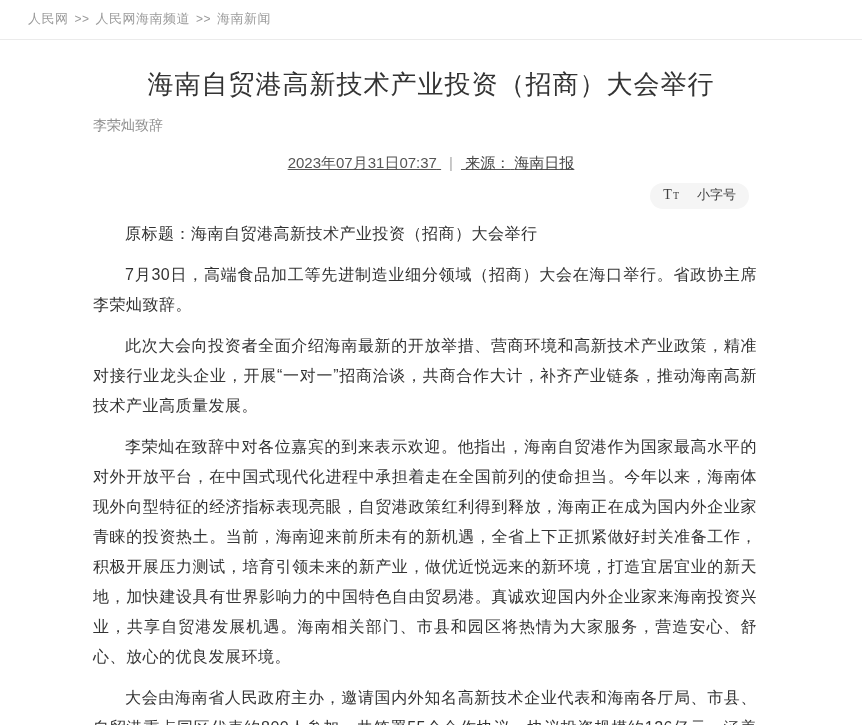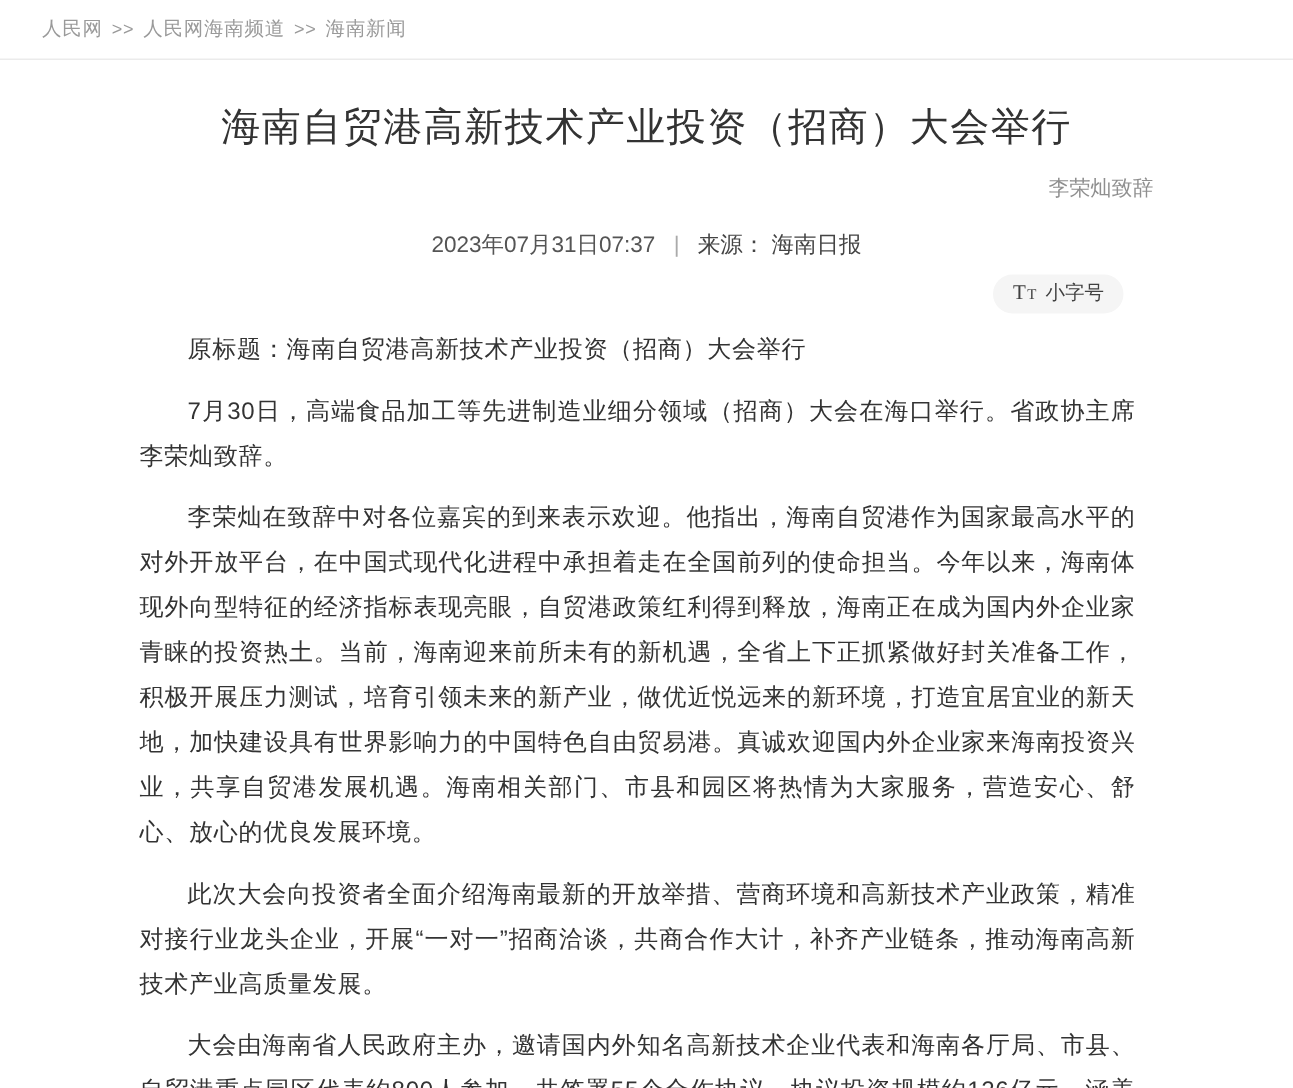--- a/index.html
+++ b/index.html
@@ -34,30 +34,31 @@
   .article-title {
     margin: 0;
     text-align: center;
     font-size: 26px;
     font-weight: 400;
     color: #333333;
     letter-spacing: 1px;
     line-height: 36px;
   }
   .article-subtitle {
-    text-align: right;
+    text-align: left;
     color: #8f8f8f;
     font-size: 14px;
     margin-top: 15px;
   }
   .article-meta {
     text-align: center;
     color: #555555;
     font-size: 15px;
     margin-top: 19px;
+    text-decoration: underline;
   }
   .article-meta .meta-sep { color: #aaaaaa; margin: 0 8px; }
   .article-meta .meta-source-label, .article-meta .meta-source { color: #444444; }
   
   .toolbar {
     display: flex;
     justify-content: flex-end;
     margin: 10px 20px 8px 0;
     height: 26px;
   }
@@ -68,21 +69,21 @@
     font-size: 13px;
     color: #404040;
     cursor: pointer;
     display: inline-flex;
     align-items: baseline;
     border: none;
     font-family: inherit;
   }
   .font-pill .t-large { font-size: 14px; font-family: "Liberation Serif", "DejaVu Serif", serif; }
   .font-pill .t-small { font-size: 10px; font-family: "Liberation Serif", "DejaVu Serif", serif; margin-left: 1px; }
-  .font-pill .pill-label { margin-left: 6px; }
+  .font-pill .pill-label { margin-left: 18px; }
   
   .article-body { margin-top: 10px; }
   .article-body p {
     font-size: 16px;
     line-height: 30px;
     color: #333333;
     text-indent: 2em;
     margin: 0 12px 11px 0;
     letter-spacing: 0.5px;
     text-align: justify;
@@ -114,19 +115,19 @@
     <button class="font-pill">
       <span class="t-large">T</span>
         <span class="t-small">T</span>
       <span class="pill-label">小字号</span>
     </button>
   </div>
 
   <div class="article-body">
     <p><span>原标题：</span><span>海南自贸港高新技术产业投资（招商）大会举行</span></p>
     <p>7月30日，高端食品加工等先进制造业细分领域（招商）大会在海口举行。省政协主席李荣灿致辞。</p>
+    <p>此次大会向投资者全面介绍海南最新的开放举措、营商环境和高新技术产业政策，精准对接行业龙头企业，开展“一对一”招商洽谈，共商合作大计，补齐产业链条，推动海南高新技术产业高质量发展。</p>
     <p>李荣灿在致辞中对各位嘉宾的到来表示欢迎。他指出，海南自贸港作为国家最高水平的对外开放平台，在中国式现代化进程中承担着走在全国前列的使命担当。今年以来，海南体现外向型特征的经济指标表现亮眼，自贸港政策红利得到释放，海南正在成为国内外企业家青睐的投资热土。当前，海南迎来前所未有的新机遇，全省上下正抓紧做好封关准备工作，积极开展压力测试，培育引领未来的新产业，做优近悦远来的新环境，打造宜居宜业的新天地，加快建设具有世界影响力的中国特色自由贸易港。真诚欢迎国内外企业家来海南投资兴业，共享自贸港发展机遇。海南相关部门、市县和园区将热情为大家服务，营造安心、舒心、放心的优良发展环境。</p>
-    <p>此次大会向投资者全面介绍海南最新的开放举措、营商环境和高新技术产业政策，精准对接行业龙头企业，开展“一对一”招商洽谈，共商合作大计，补齐产业链条，推动海南高新技术产业高质量发展。</p>
     <p>大会由海南省人民政府主办，邀请国内外知名高新技术企业代表和海南各厅局、市县、自贸港重点园区代表约800人参加，共签署55个合作协议，协议投资规模约126亿元，涵盖生物医药、石化新材料、高端食品加工等先进制造业细分领域。</p>
 
   </div>
 
 </div>
 
 </body></html>

